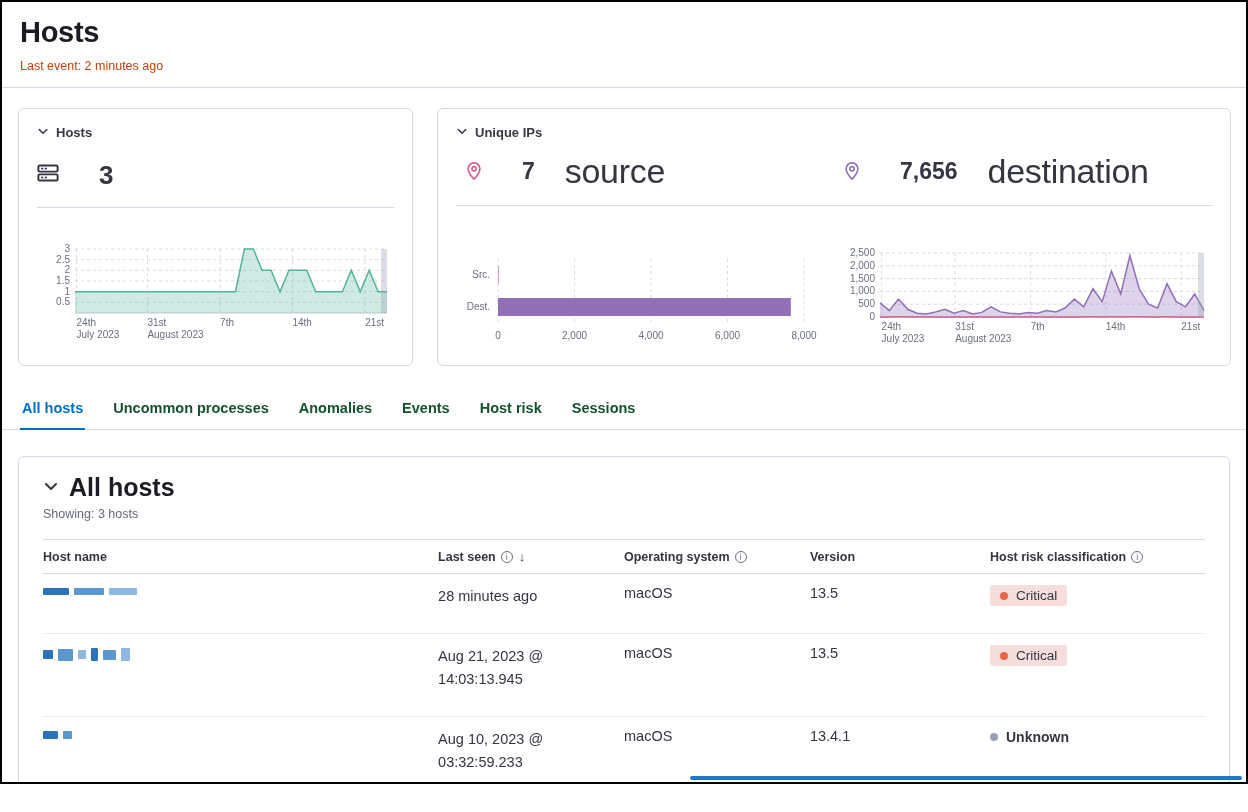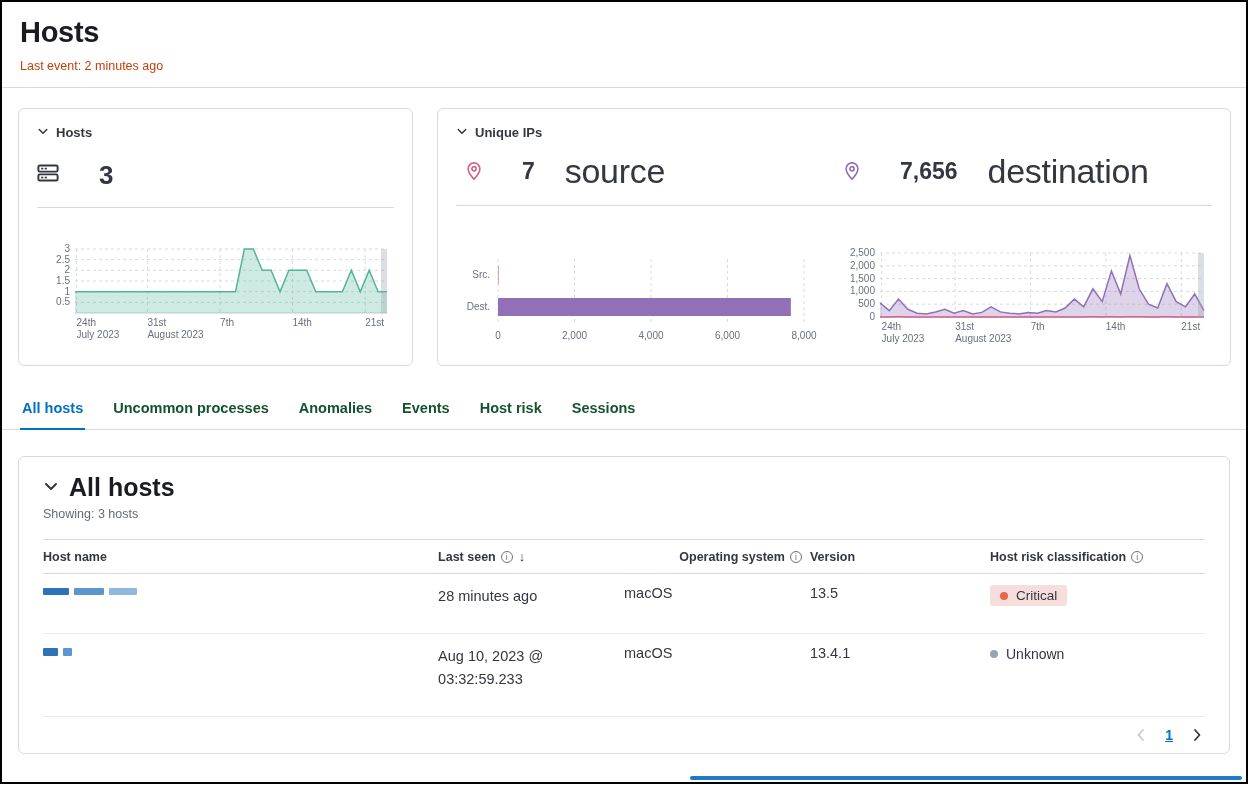--- a/index.html
+++ b/index.html
@@ -35,32 +35,32 @@
   .tab{font-size:14.5px;font-weight:700;color:#14532d;padding:8px 2px 12px;cursor:pointer;}
   .tab.active{color:#0071c2;border-bottom:2px solid #0071c2;margin-bottom:-1px;}
   .table-panel{margin:26px 16px 0;padding:16px 24px 6px;}
   .table-title-row{display:flex;align-items:center;gap:10px;}
   .table-title{font-size:25px;font-weight:700;color:#1a1c21;}
   .showing{font-size:12.5px;color:#646a77;margin-top:5px;}
   table{width:100%;border-collapse:collapse;margin-top:18px;}
   th{text-align:left;font-size:12.5px;font-weight:700;color:#343741;padding:9px 8px 9px 0;border-top:1px solid #D3DAE6;border-bottom:1px solid #D3DAE6;cursor:pointer;}
   th:nth-child(1){width:34%;}
   th:nth-child(2){width:16%;}
-  th:nth-child(3){width:16%;text-align:right;}
+  th:nth-child(3){width:16%;}
   th:nth-child(4){width:15.5%;}
   th:nth-child(5){width:18.5%;}
   td{font-size:14.5px;color:#343741;padding:11px 8px 26px 0;border-bottom:1px solid #E9EDF3;vertical-align:top;}
   .last-seen{max-width:132px;line-height:1.55;}
   .redacted{display:flex;gap:5px;align-items:center;padding-top:3px;cursor:pointer;}
   .redacted span{display:inline-block;border-radius:1px;filter:blur(0.5px);}
   .info-icon{display:inline-flex;align-items:center;justify-content:center;width:12px;height:12px;border:1px solid #69707D;border-radius:50%;font-size:8.5px;font-weight:400;color:#69707D;margin-left:5px;vertical-align:1px;}
   .sort-arrow{margin-left:6px;font-size:13px;color:#343741;font-weight:400;}
   .risk{display:inline-flex;align-items:center;gap:8px;font-size:13.5px;}
   .risk.critical{background:#F6DEDD;border-radius:3px;padding:3px 10px;}
-  .risk.unknown{font-size:14px;}
+  .risk.unknown{font-size:14px;font-weight:bold;}
   .risk .dot{width:8px;height:8px;border-radius:50%;flex:none;}
   .risk.critical .dot{background:#E7664C;}
   .risk.unknown .dot{background:#98A2B3;}
   .pagination{display:flex;justify-content:flex-end;align-items:center;gap:16px;padding:10px 0 4px;}
   .page-btn{display:inline-flex;cursor:pointer;}
   .page-btn.prev{color:#C2CAD6;}
   .page-btn.next{color:#343741;}
   .page-num{color:#0071c2;font-weight:700;font-size:14px;text-decoration:underline;cursor:pointer;}
   .bottom-scrollbar{position:absolute;bottom:2px;left:688px;right:4px;height:4px;background:#2179c6;border-radius:2px;}
 </style>
@@ -265,20 +265,41 @@
             <td>macOS</td>
             <td>13.5</td>
             <td><span class="risk critical">
                 <span class="dot"></span>
                 <span>Critical</span>
               </span></td>
           </tr>
           <tr>
             <td>
               <div class="redacted">
+                <span style="width: 10px; height: 9px; background: rgb(46, 114, 184);"></span>
+                <span style="width: 15px; height: 12px; background: rgb(91, 150, 207);"></span>
+                <span style="width: 8px; height: 9px; background: rgb(143, 184, 224);"></span>
+                <span style="width: 7px; height: 13px; background: rgb(46, 114, 184);"></span>
+                <span style="width: 13px; height: 10px; background: rgb(91, 150, 207);"></span>
+                <span style="width: 9px; height: 13px; background: rgb(143, 184, 224);"></span>
+              </div>
+            </td>
+            <td>
+              <div class="last-seen">Aug 21, 2023 @ 14:03:13.945</div>
+            </td>
+            <td>macOS</td>
+            <td>13.5</td>
+            <td><span class="risk critical">
+                <span class="dot"></span>
+                <span>Critical</span>
+              </span></td>
+          </tr>
+          <tr>
+            <td>
+              <div class="redacted">
                 <span style="width: 15px; height: 8px; background: rgb(46, 114, 184);"></span>
                 <span style="width: 9px; height: 8px; background: rgb(91, 150, 207);"></span>
               </div>
             </td>
             <td>
               <div class="last-seen">Aug 10, 2023 @ 03:32:59.233</div>
             </td>
             <td>macOS</td>
             <td>13.4.1</td>
             <td><span class="risk unknown">

